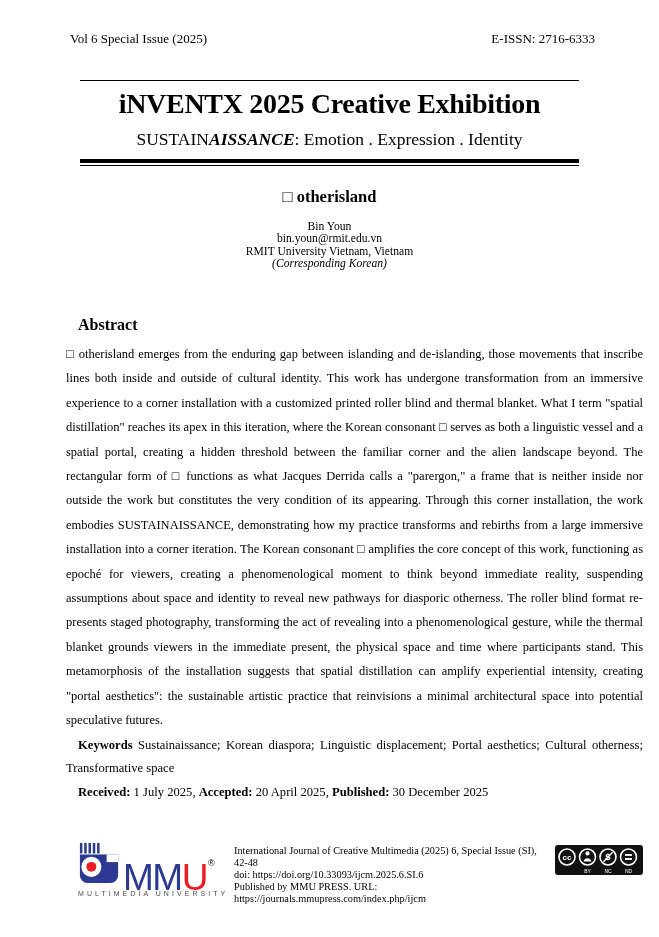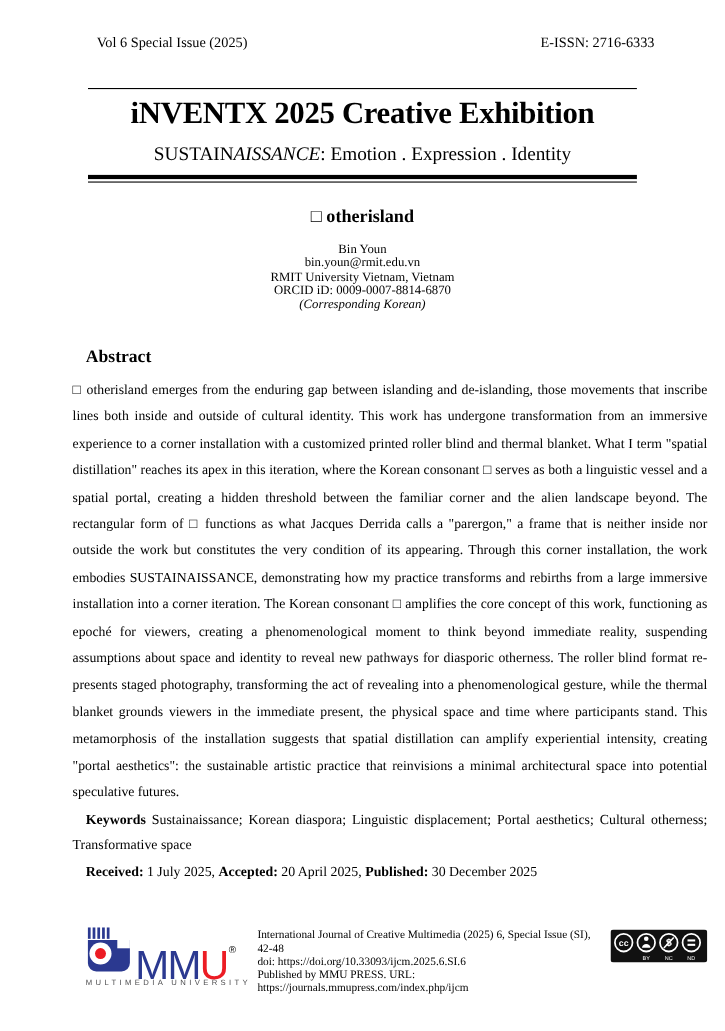--- a/index.html
+++ b/index.html
@@ -9,38 +9,38 @@
     width: 659px;
     height: 937px;
     background: #ffffff;
     color: #000;
     font-family: "Liberation Serif", "DejaVu Serif", serif;
     overflow: hidden;
   }
 
   
   .runhead {
-    position: absolute; top: 31px; left: 88px; right: 64px;
+    position: absolute; top: 31px; left: 70px; right: 64px;
     display: flex; justify-content: space-between;
     font-size: 13px;
   }
 
   
   .rule-thin { position: absolute; left: 80px; width: 499px; height: 0; border-top: 1.5px solid #000; }
   .rule-top { top: 80px; }
   .masthead-title {
     position: absolute; top: 88px; left: 80px; width: 499px;
     text-align: center; font-size: 28px; font-weight: bold; letter-spacing: -0.3px;
   }
   .masthead-sub {
     position: absolute; top: 129px; left: 80px; width: 499px;
     text-align: center; font-size: 17.5px;
   }
   .masthead-sub .b { font-weight: normal; }
-  .masthead-sub .bi { font-weight: normal; font-style: italic; margin-top: 34px; }
+  .masthead-sub .bi { font-weight: bold; font-style: italic; margin-top: 34px; }
   .rule-double { position: absolute; top: 159px; left: 80px; width: 499px; }
   .rule-double .bar1 { height: 3.5px; background: #000; }
   .rule-double .gap  { height: 2px; background: #fff; }
   .rule-double .bar2 { height: 1.5px; background: #000; }
 
   
   .work-title {
     position: absolute; top: 187px; left: 0; width: 659px;
     text-align: center; font-size: 16.5px; font-weight: bold;
   }
@@ -111,21 +111,20 @@
     <div class="bar1"></div>
       <div class="gap"></div>
       <div class="bar2"></div>
   </div>
 
   <div class="work-title">□ otherisland</div>
   <div class="authors">
     <div>Bin Youn</div>
     <div>bin.youn@rmit.edu.vn</div>
     <div>RMIT University Vietnam, Vietnam</div>
-    <div>ORCID iD: 0009-0007-8814-6870</div>
     <div class="italic">(Corresponding Korean)</div>
   </div>
 
   <div class="abstract-heading">Abstract</div>
   <div class="abstract-text">□ otherisland emerges from the enduring gap between islanding and de-islanding, those movements that inscribe lines both inside and outside of cultural identity. This work has undergone transformation from an immersive experience to a corner installation with a customized printed roller blind and thermal blanket. What I term "spatial distillation" reaches its apex in this iteration, where the Korean consonant □ serves as both a linguistic vessel and a spatial portal, creating a hidden threshold between the familiar corner and the alien landscape beyond. The rectangular form of □ functions as what Jacques Derrida calls a "parergon," a frame that is neither inside nor outside the work but constitutes the very condition of its appearing. Through this corner installation, the work embodies SUSTAINAISSANCE, demonstrating how my practice transforms and rebirths from a large immersive installation into a corner iteration. The Korean consonant □ amplifies the core concept of this work, functioning as epoché for viewers, creating a phenomenological moment to think beyond immediate reality, suspending assumptions about space and identity to reveal new pathways for diasporic otherness. The roller blind format re-presents staged photography, transforming the act of revealing into a phenomenological gesture, while the thermal blanket grounds viewers in the immediate present, the physical space and time where participants stand. This metamorphosis of the installation suggests that spatial distillation can amplify experiential intensity, creating "portal aesthetics": the sustainable artistic practice that reinvisions a minimal architectural space into potential speculative futures.</div>
 
   <div class="meta-block">
     <div class="keywords"><b>Keywords</b><span> Sustainaissance; Korean diaspora; Linguistic displacement; Portal aesthetics; Cultural otherness; Transformative space</span></div>
     <div class="dates"><b>Received:</b><span> 1 July 2025, </span><b>Accepted:</b><span> 20 April 2025, </span><b>Published:</b><span> 30 December 2025</span></div>
   </div>

